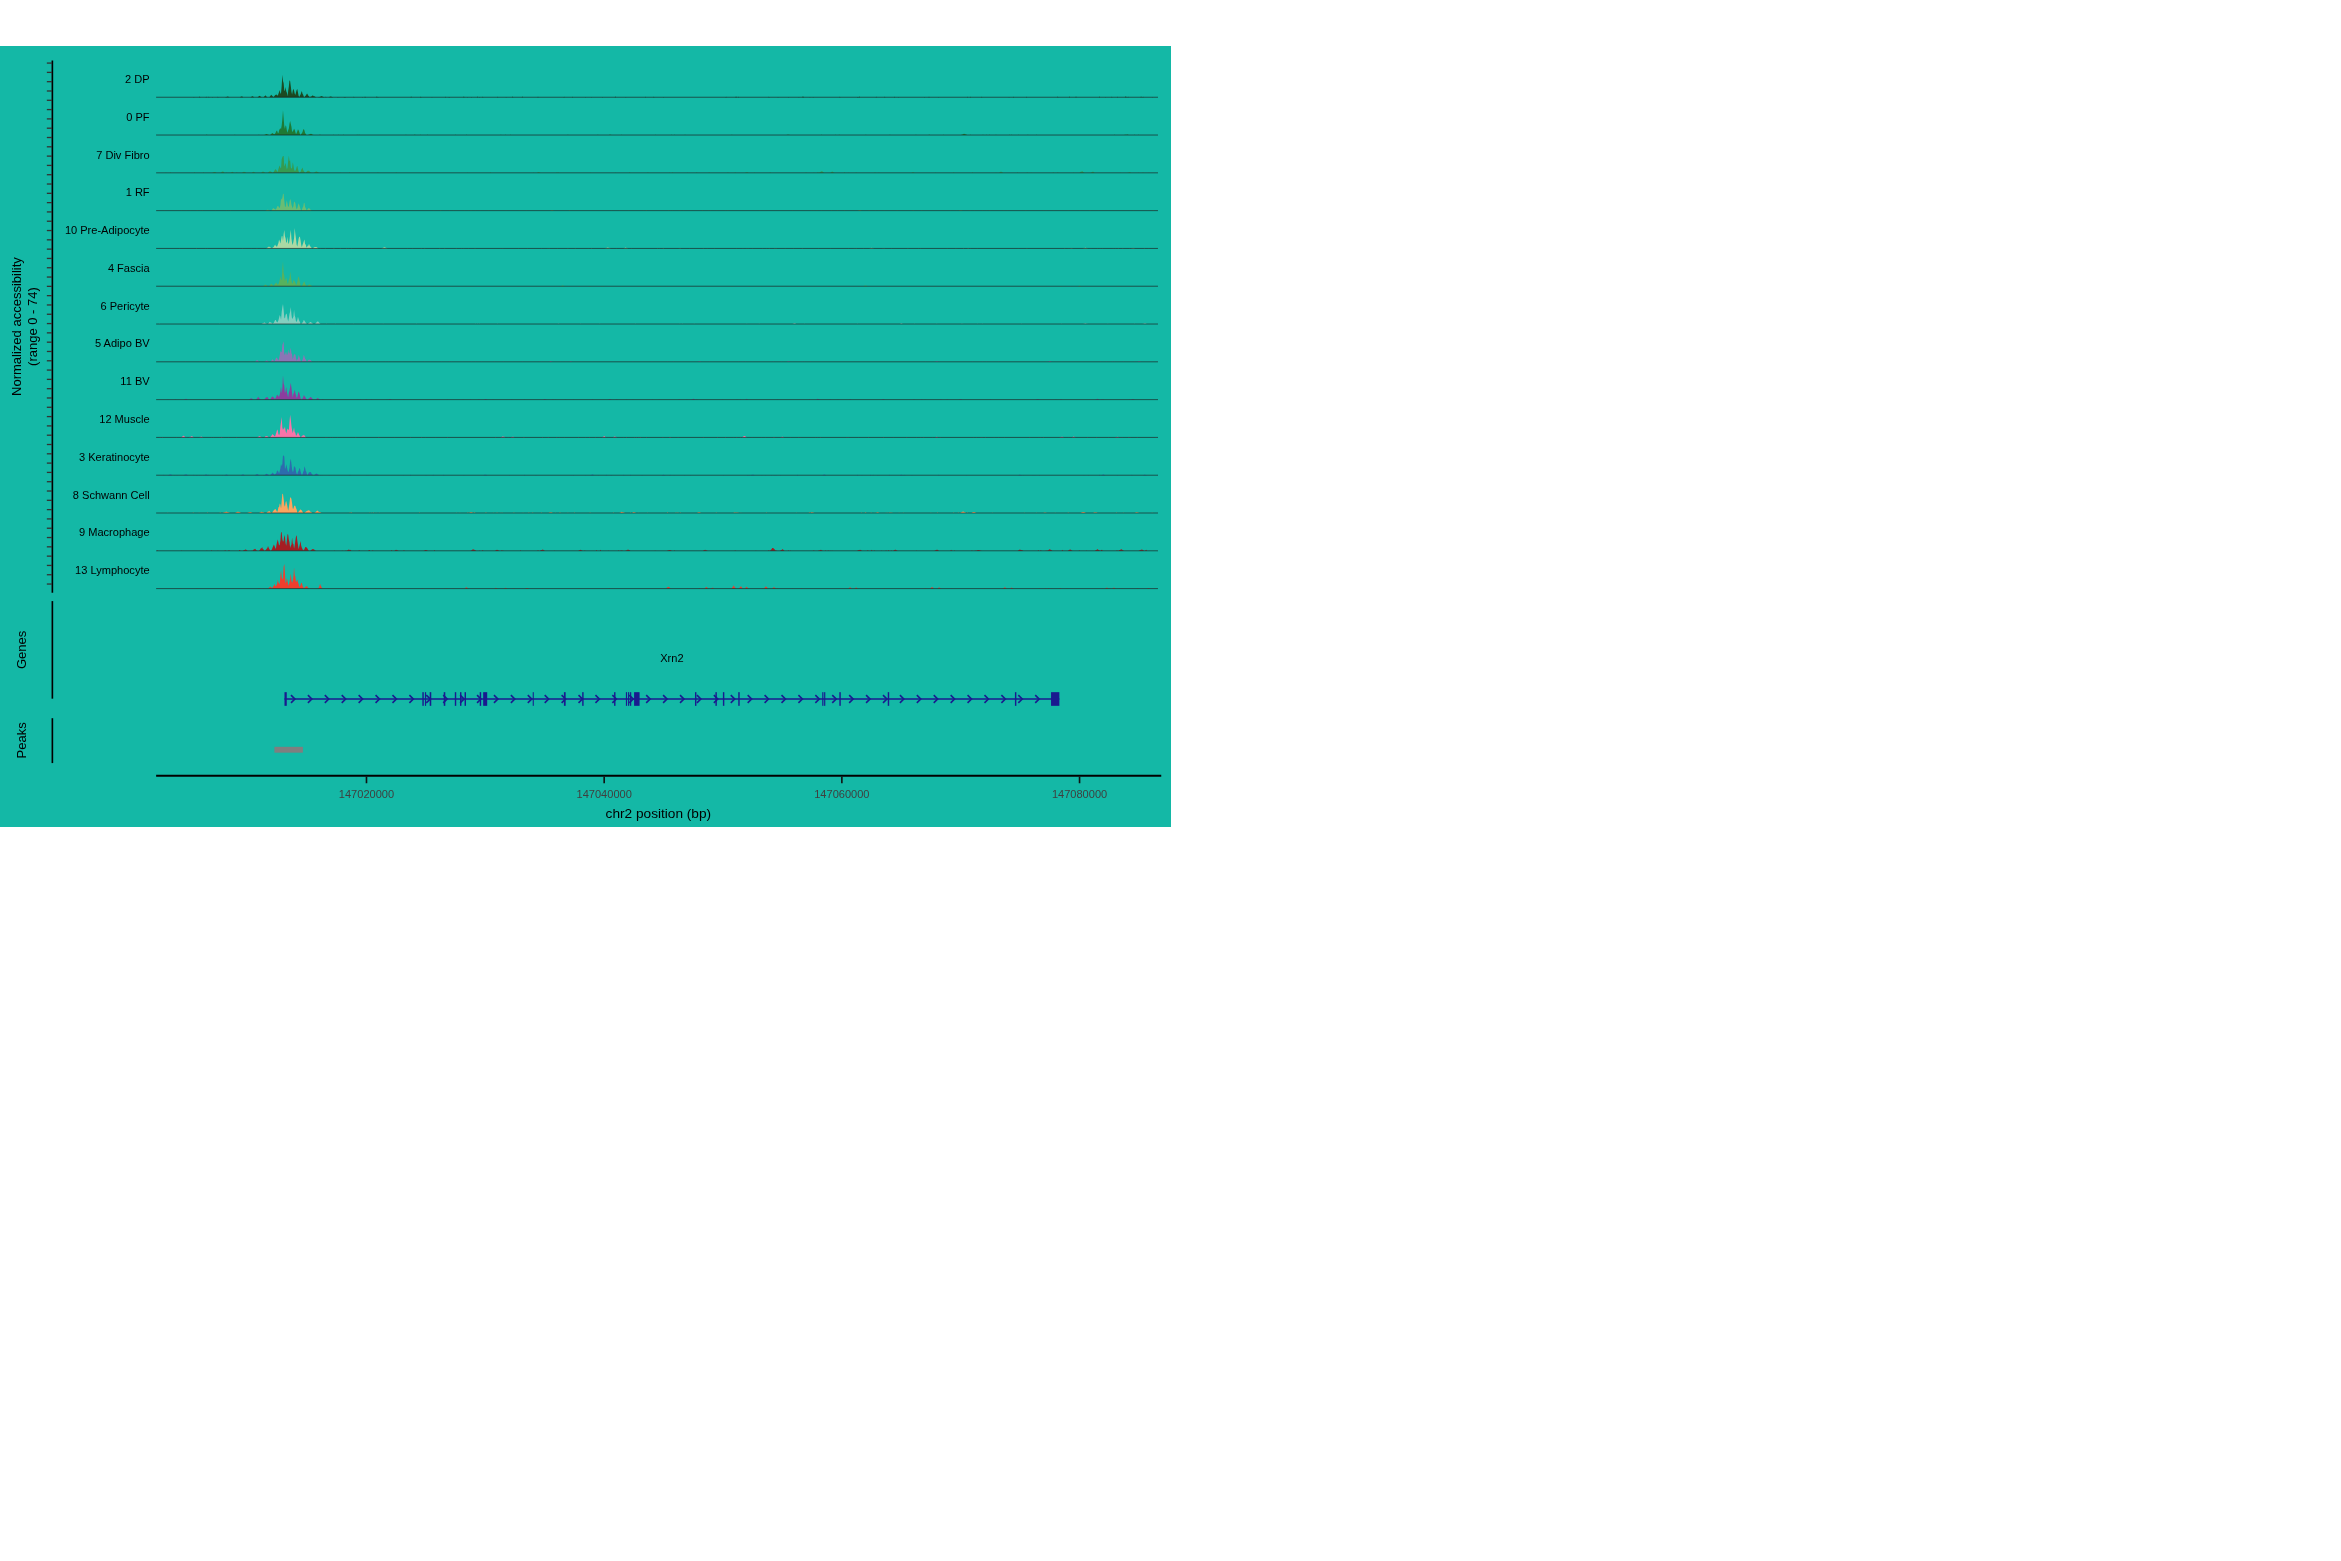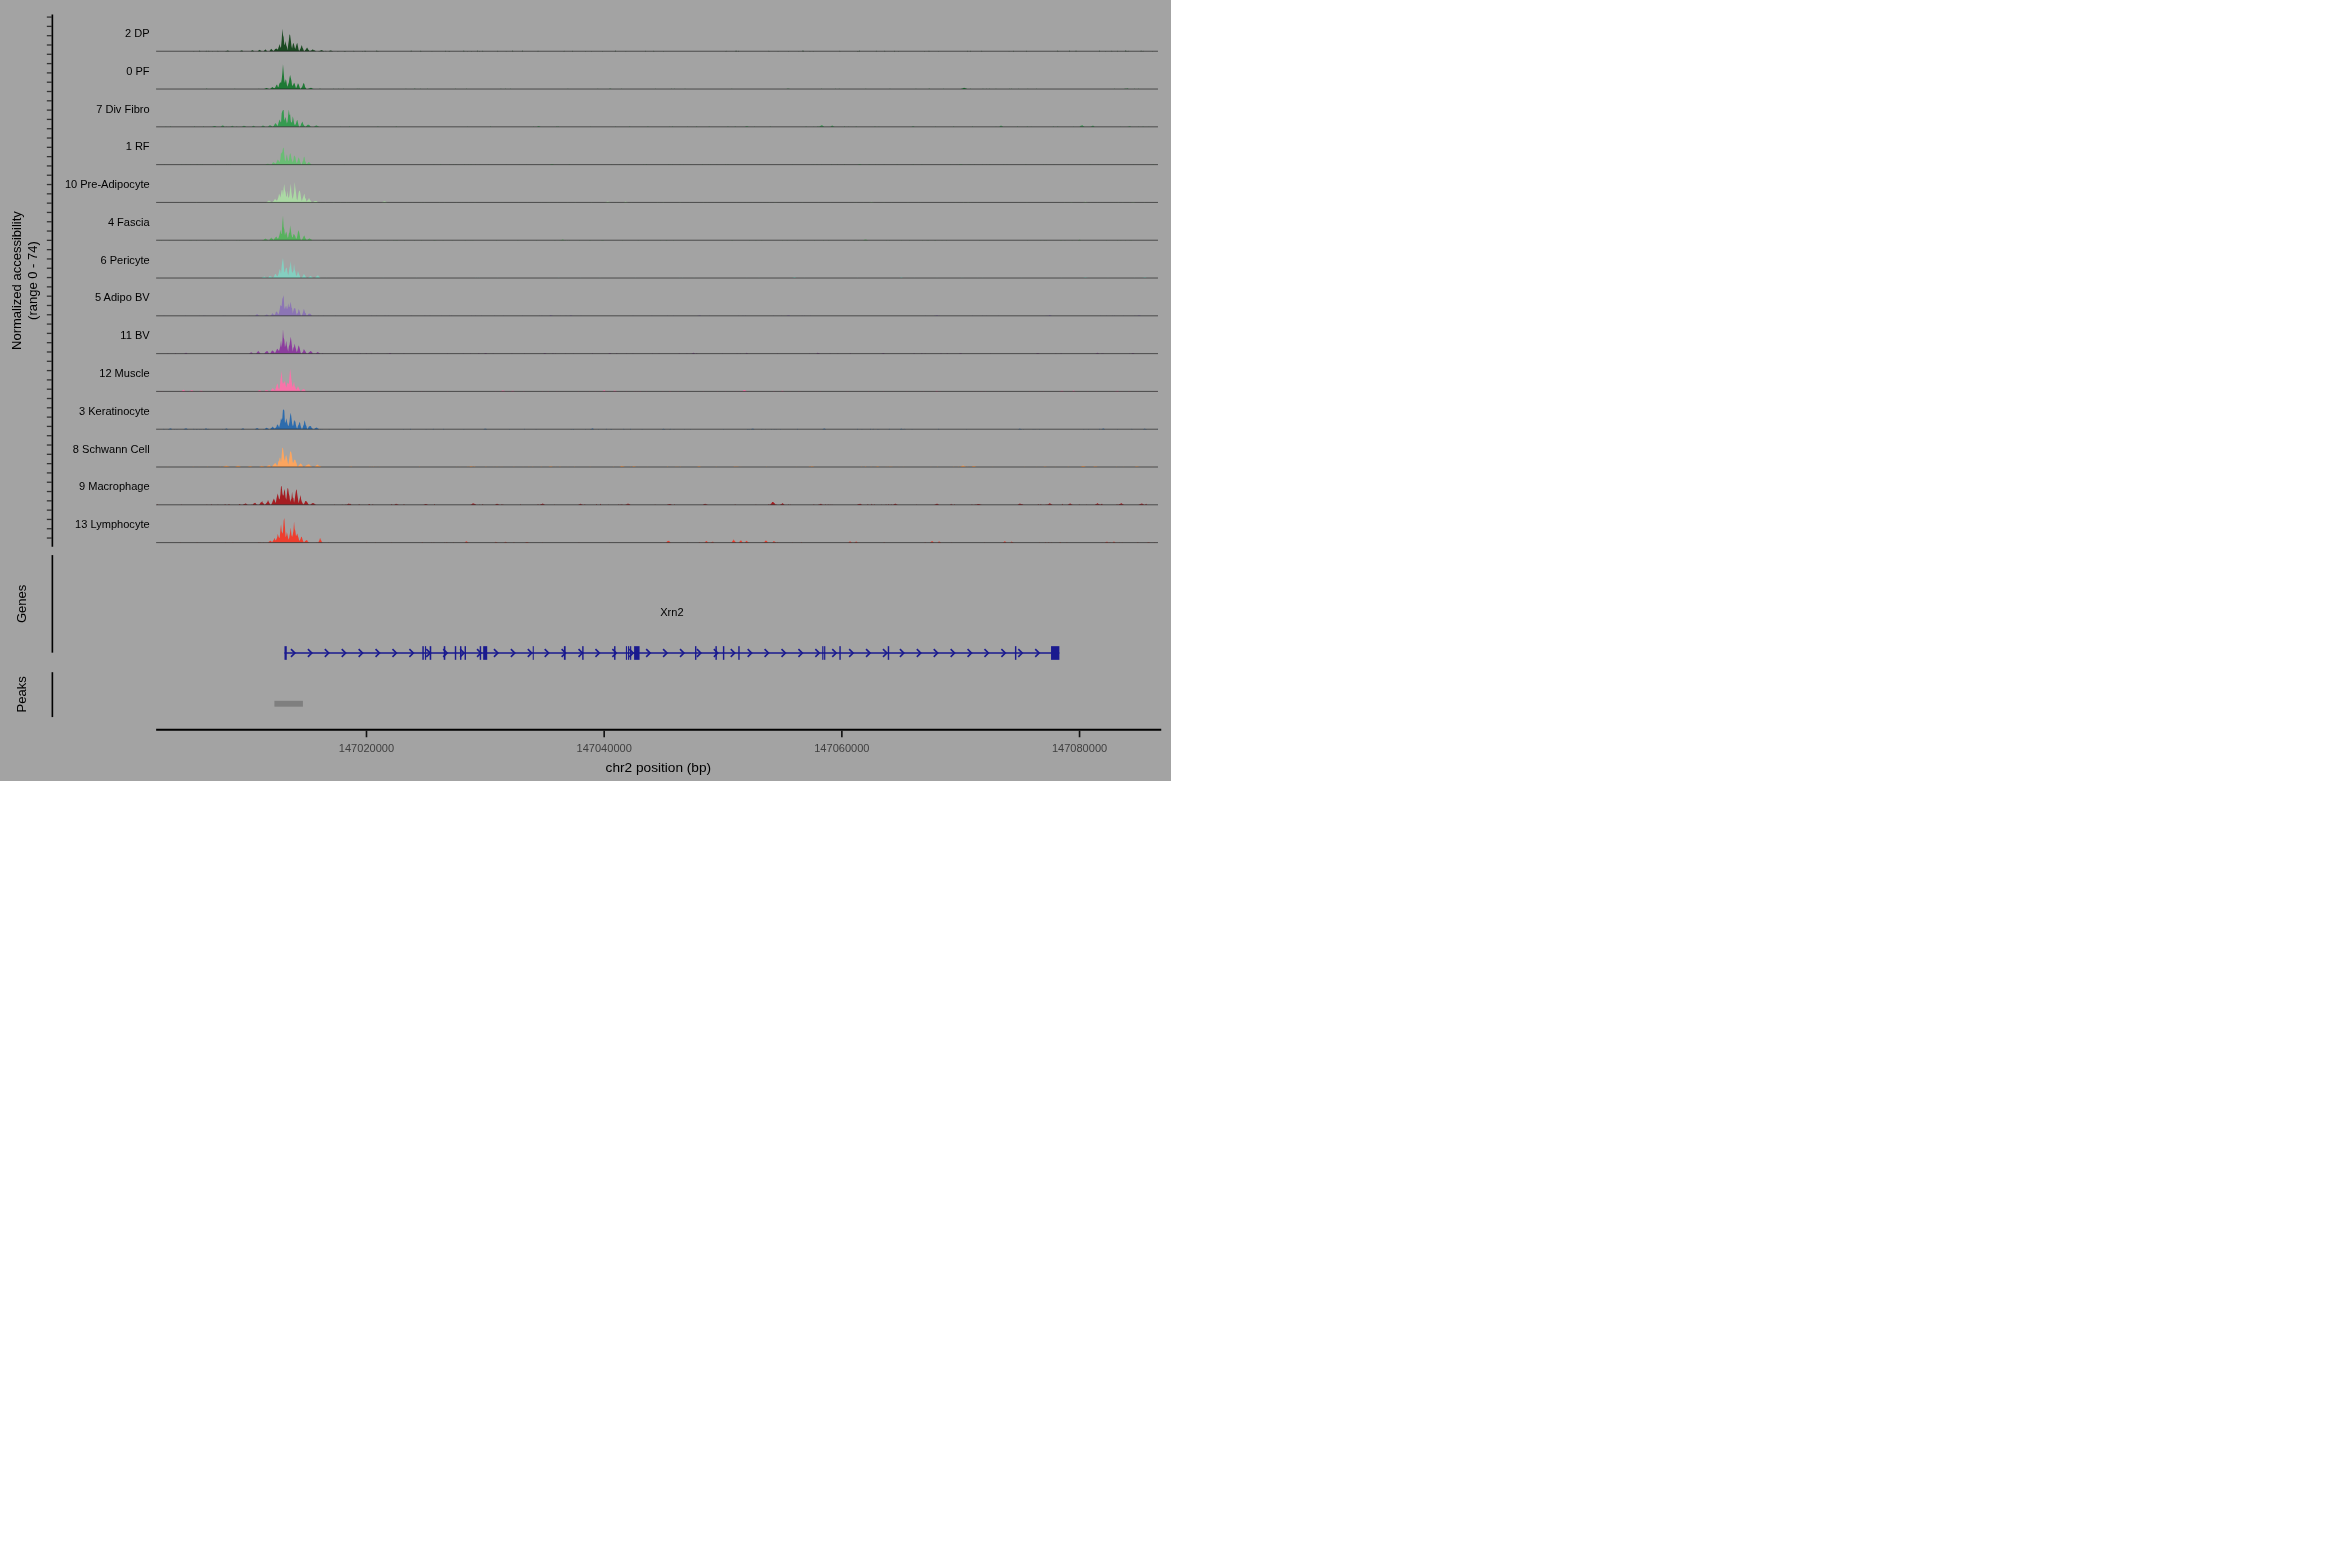--- a/index.html
+++ b/index.html
@@ -1,17 +1,17 @@
 <!DOCTYPE html>
 <html style="font-size:10.4px"><head>
 <meta charset="utf-8">
 <style>
   html,body{margin:0;padding:0;background:#ffffff;}
-  .page{position:relative;width:1171px;height:781px;background:#a3a3a3;overflow:hidden;
-        font-family:"Liberation Sans","DejaVu Sans",sans-serif;}
+  .page{position:relative;width:1171px;height:781px;background:#14b8a6;overflow:hidden;
+        font-family:"Liberation Sans","DejaVu Sans",sans-serif;margin-top:46px;}
   svg text{font-family:"Liberation Sans","DejaVu Sans",sans-serif;fill:#000000;}
   .tracklab{font-size:17px;}
   .ylab{font-size:20px;}
   .seclab{font-size:20px;}
   .ticklab{font-size:17px;fill:#3f3f3f;}
   .xtitle{font-size:21px;}
   .genelab{font-size:17px;}
   .bracket{stroke:#000000;stroke-width:2.5;}
 </style>
 </head>

